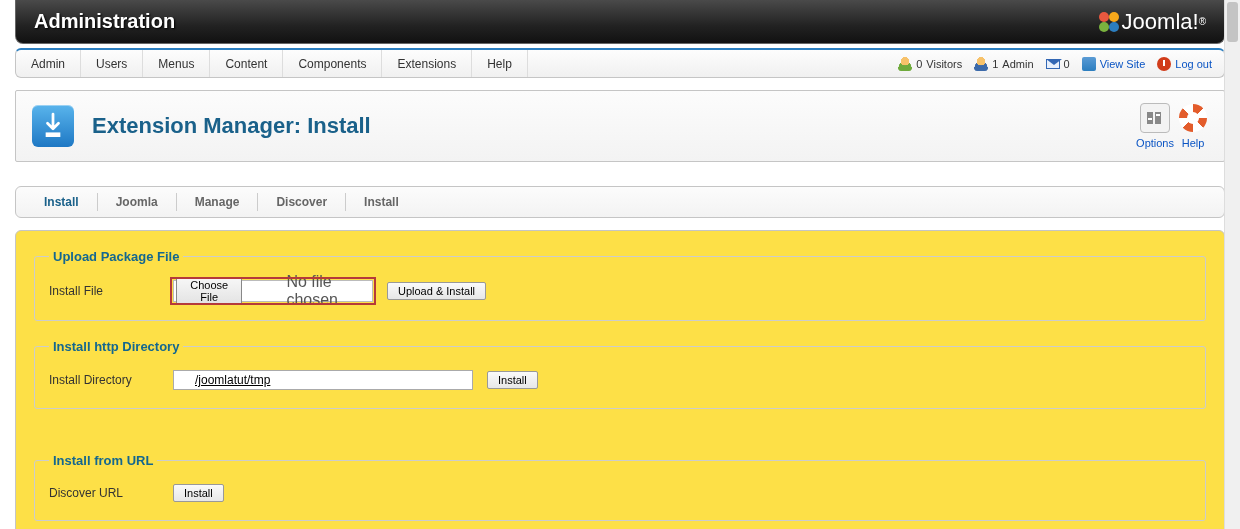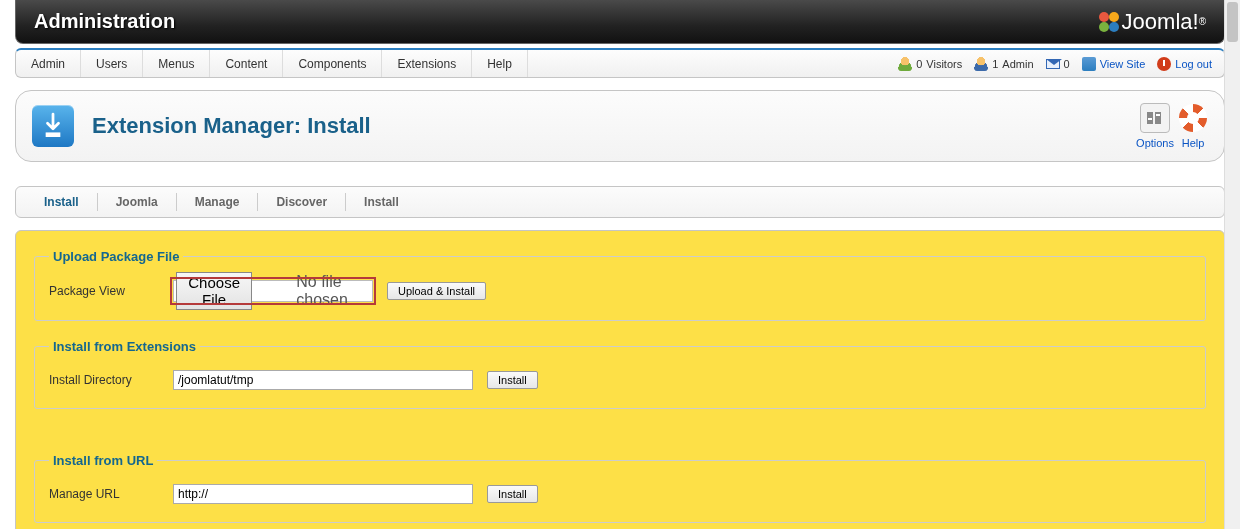--- a/index.html
+++ b/index.html
@@ -80,21 +80,21 @@
   .ico-user2 { width:14px;height:14px;display:inline-block;background:radial-gradient(circle at 50% 30%, #f7c26a 35%, transparent 36%), radial-gradient(circle at 50% 80%, #3c6aaa 50%, transparent 51%); border-radius:3px;}
   .ico-mail { width:14px;height:10px;border:1px solid #3367b4;display:inline-block;position:relative;background:#e8f0fc;}
   .ico-mail::before{content:"";position:absolute;left:-1px;top:-1px;width:0;height:0;border-left:8px solid transparent;border-right:8px solid transparent;border-top:6px solid #3367b4;}
   .ico-home { width:14px;height:14px;display:inline-block;background:linear-gradient(#5a9bd5,#2c7ebf);border-radius:2px;}
   .ico-logout { width:14px;height:14px;border-radius:50%;background:#d13c1a;display:inline-block;position:relative;}
   .ico-logout::after{content:"";position:absolute;left:6px;top:3px;width:2px;height:6px;background:#fff;}
 
   
   .page-header-box {
     border: 1px solid #c5c5c5;
-    border-radius: 16px;
+    border-radius: 2px;
     margin-top: 12px;
     padding: 12px 16px;
     background: linear-gradient(#fcfcfc,#f3f3f3);
     display:flex;
     align-items:center;
     justify-content:space-between;
   }
   .page-header-left { display:flex; align-items:center; gap:18px; }
   .page-icon {
     width:42px;height:42px;border-radius:6px;
@@ -160,31 +160,31 @@
   .form-row label { width:110px; color:#333; }
   .file-widget {
     display:flex;align-items:center;
     border:1px solid #bbb;background:#fff;height:22px;
     padding:2px;
     width:200px;
     gap:4px;
   }
   .file-widget .choose-btn {
     border:1px solid #888;background:linear-gradient(#f7f7f7,#e3e3e3);
-    font-size:15px;padding:1px 8px;cursor:pointer;
+    font-size:11px;padding:1px 8px;cursor:pointer;
   }
   
   .highlight-red { outline:2px solid #b53a3a; outline-offset:1px; }
   .file-widget .file-name { font-size:16px;color:#555;margin-left:40px; }
   .btn {
     border:1px solid #999;background:linear-gradient(#fafafa,#e7e7e7);
     font-size:11px;padding:2px 10px;cursor:pointer;border-radius:2px;
   }
   input.txt {
-    border:1px solid #aaa;height:20px;padding:0 4px;font-size:12px;width:300px;
+    border:1px solid #aaa;height:20px;padding:0 21px;font-size:12px;width:300px;text-decoration:underline;
   }
 
   
   .scroll-hint {
     position:fixed; top:0; right:0; width:16px; height:100%;
     background:#f0f0f0; border-left:1px solid #ddd;
   }
   .scroll-hint .thumb {
     position:absolute; top:2px; left:2px; right:2px; height:40px;
     background:#c4c4c4; border-radius:3px;
@@ -290,42 +290,41 @@
       <div class="tab">Discover</div>
       <div class="tab">Install</div>
     </div>
   </div>
 
   <div class="content-box">
 
     <fieldset class="section">
       <legend>Upload Package File</legend>
       <div class="form-row">
-        <label>Package View</label>
+        <label>Install File</label>
         <div class="file-widget highlight-red">
           <button class="choose-btn">Choose File</button>
           <span class="file-name">No file chosen</span>
         </div>
         <button class="btn">Upload &amp; Install</button>
       </div>
     </fieldset>
 
     <fieldset class="section">
-      <legend>Install from Extensions</legend>
+      <legend>Install http Directory</legend>
       <div class="form-row">
         <label>Install Directory</label>
         <input class="txt" type="text" value="/joomlatut/tmp" style="">
         <button class="btn">Install</button>
       </div>
     </fieldset>
 
     <fieldset class="section" style="margin-bottom:0;margin-top:44px;">
       <legend>Install from URL</legend>
       <div class="form-row">
-        <label>Manage URL</label>
-        <input class="txt" type="text" value="http://" style="">
+        <label>Discover URL</label>
         <button class="btn">Install</button>
       </div>
     </fieldset>
 
   </div>
 
 </div>
 
 </body></html>

